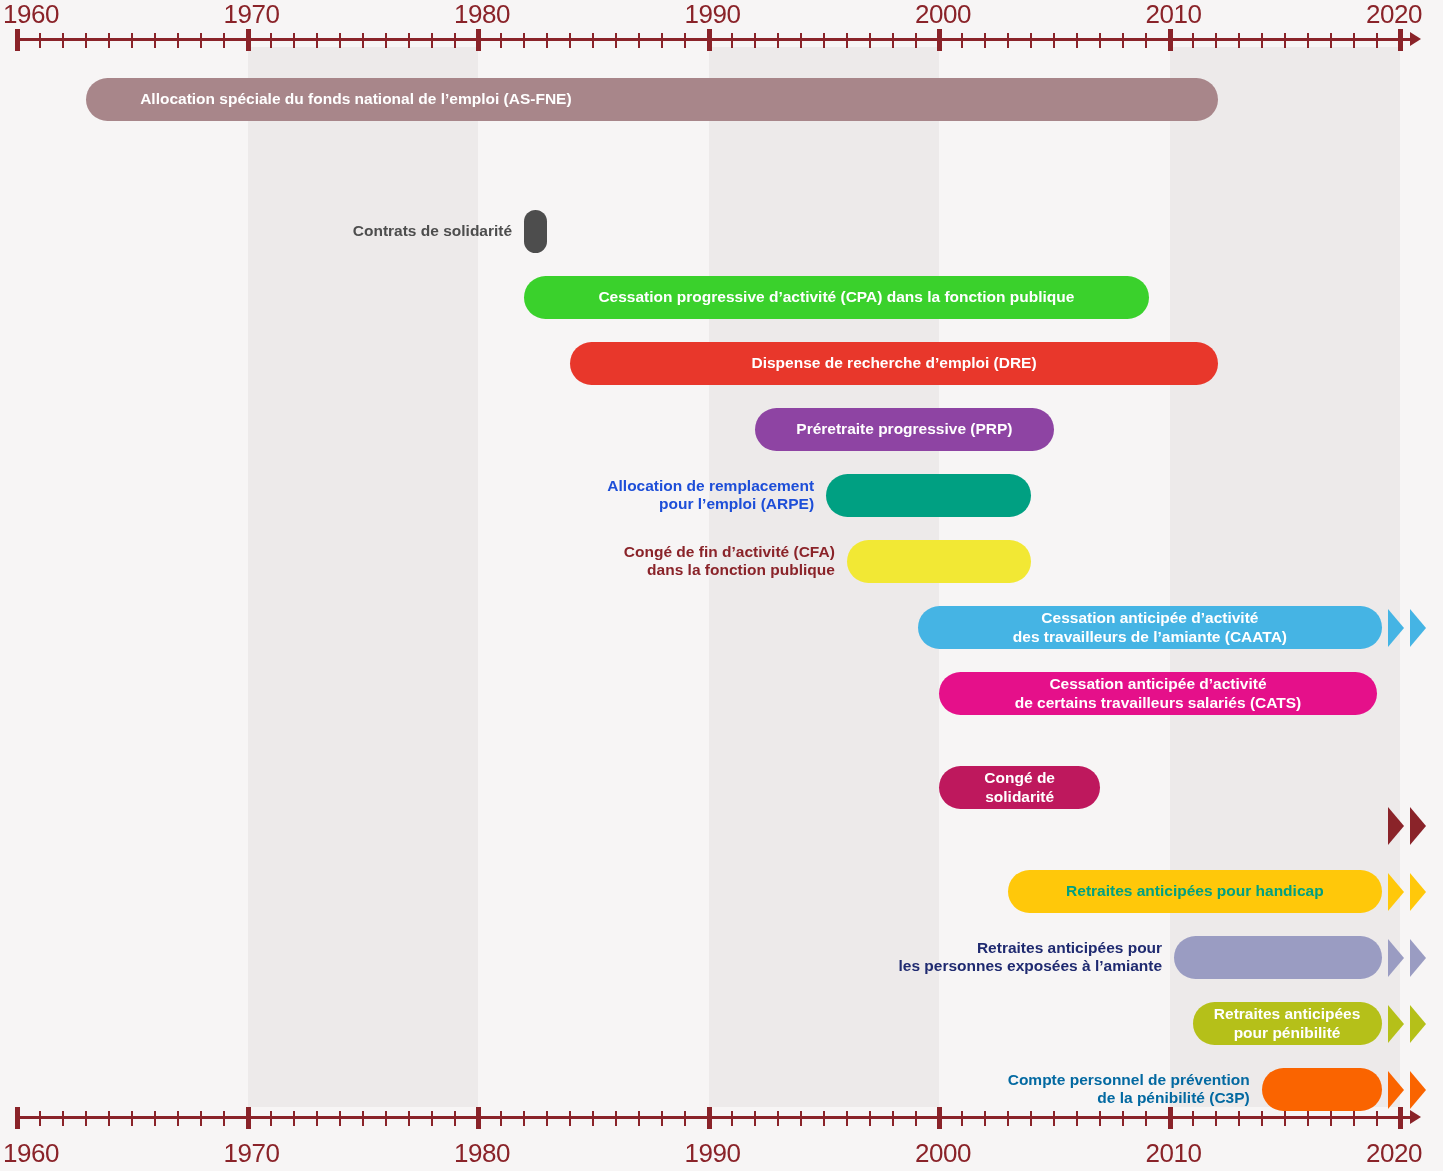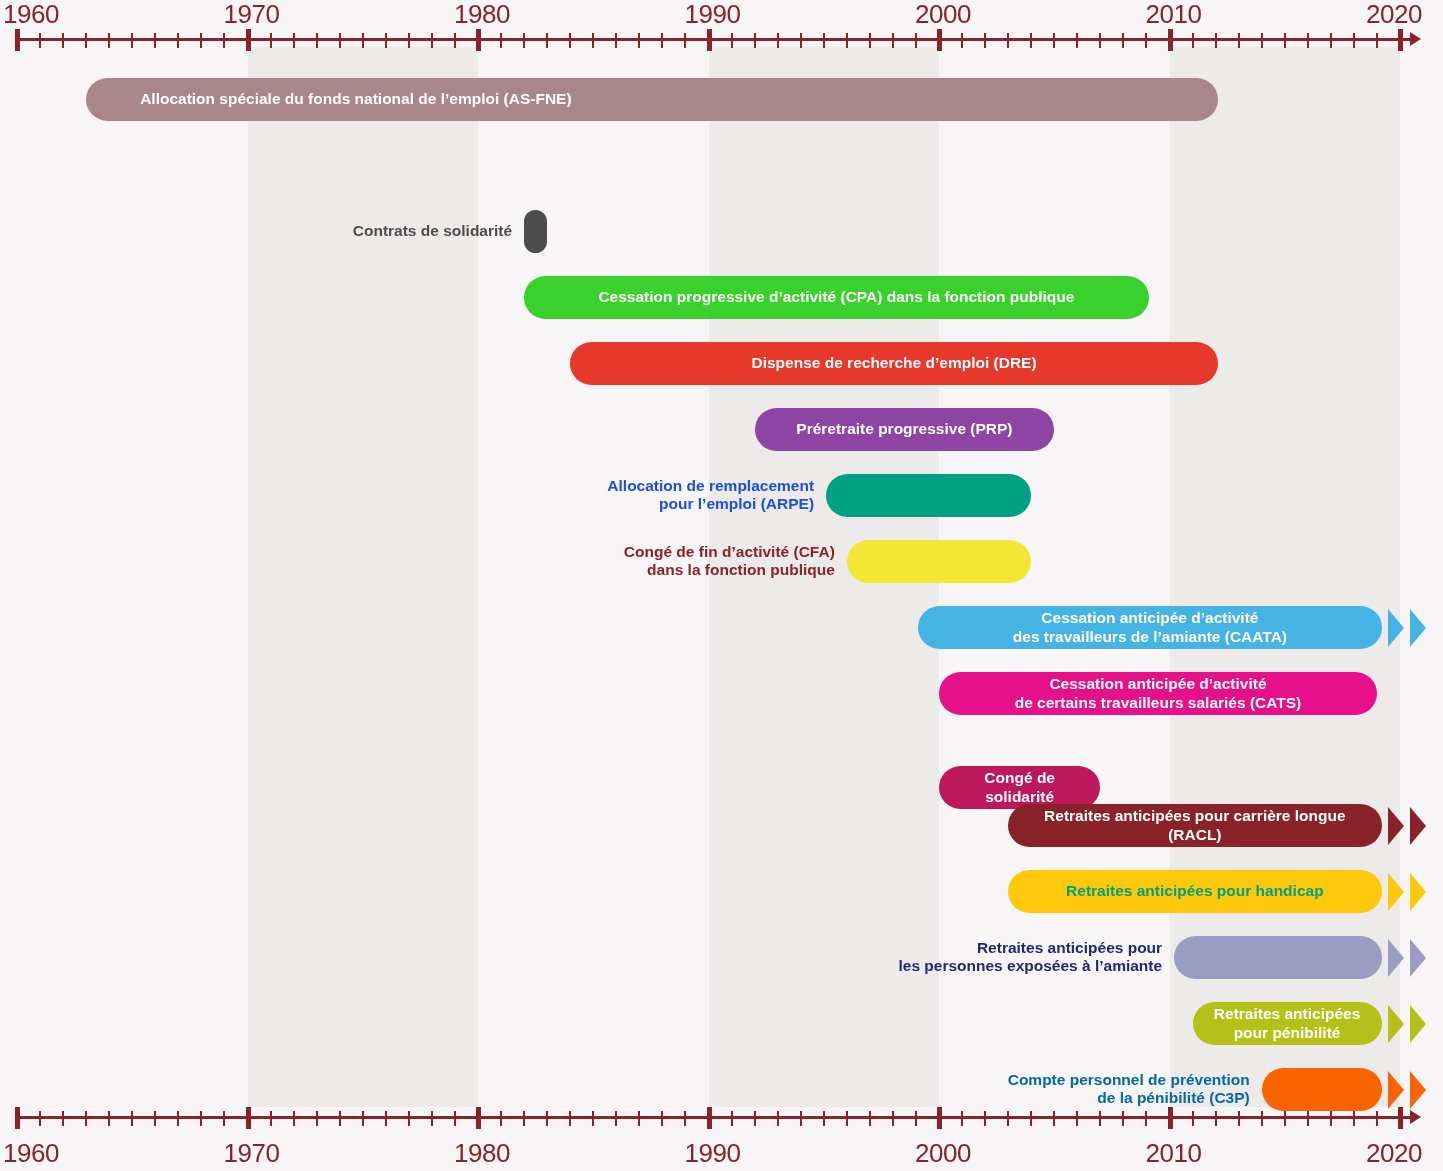--- a/index.html
+++ b/index.html
@@ -168,23 +168,20 @@
       <div class="chev" style="border-left: 16px solid rgb(69, 180, 228);"></div>
       <div class="chev" style="border-left: 16px solid rgb(69, 180, 228);"></div>
     </div>
     <div class="bar" style="left: 939px; top: 672px; width: 437.95px; height: 43px; background: rgb(229, 16, 138); border-radius: 21.5px;">
       <span class="bar-label" style="color: rgb(255, 255, 255);">Cessation anticipée d’activité
 de certains travailleurs salariés (CATS)</span>
     </div>
     <div class="bar" style="left: 939px; top: 738px; width: 161.35px; height: 43px; background: #be185d; border-radius: 21.5px; margin-top: 28px;">
       <span class="bar-label" style="color: rgb(255, 255, 255);">Congé de solidarité</span>
     </div>
-    <div class="bar" style="left: 1008.15px; top: 804px; width: 373.41px; height: 43px; background: rgb(138, 35, 41); border-radius: 21.5px;">
-      <span class="bar-label" style="color: rgb(255, 255, 255);">Retraites anticipées pour carrière longue (RACL)</span>
-    </div>
     <div class="chevrons" style="left: 1387.56px; top: 806.5px;">
       <div class="chev" style="border-left: 16px solid rgb(138, 35, 41);"></div>
       <div class="chev" style="border-left: 16px solid rgb(138, 35, 41);"></div>
     </div>
     <div class="bar" style="left: 1008.15px; top: 870px; width: 373.41px; height: 43px; background: rgb(255, 200, 10); border-radius: 21.5px;">
       <span class="bar-label" style="color: rgb(0, 160, 130);">Retraites anticipées pour handicap</span>
     </div>
     <div class="chevrons" style="left: 1387.56px; top: 872.5px;">
       <div class="chev" style="border-left: 16px solid rgb(255, 200, 10);"></div>
       <div class="chev" style="border-left: 16px solid rgb(255, 200, 10);"></div>

